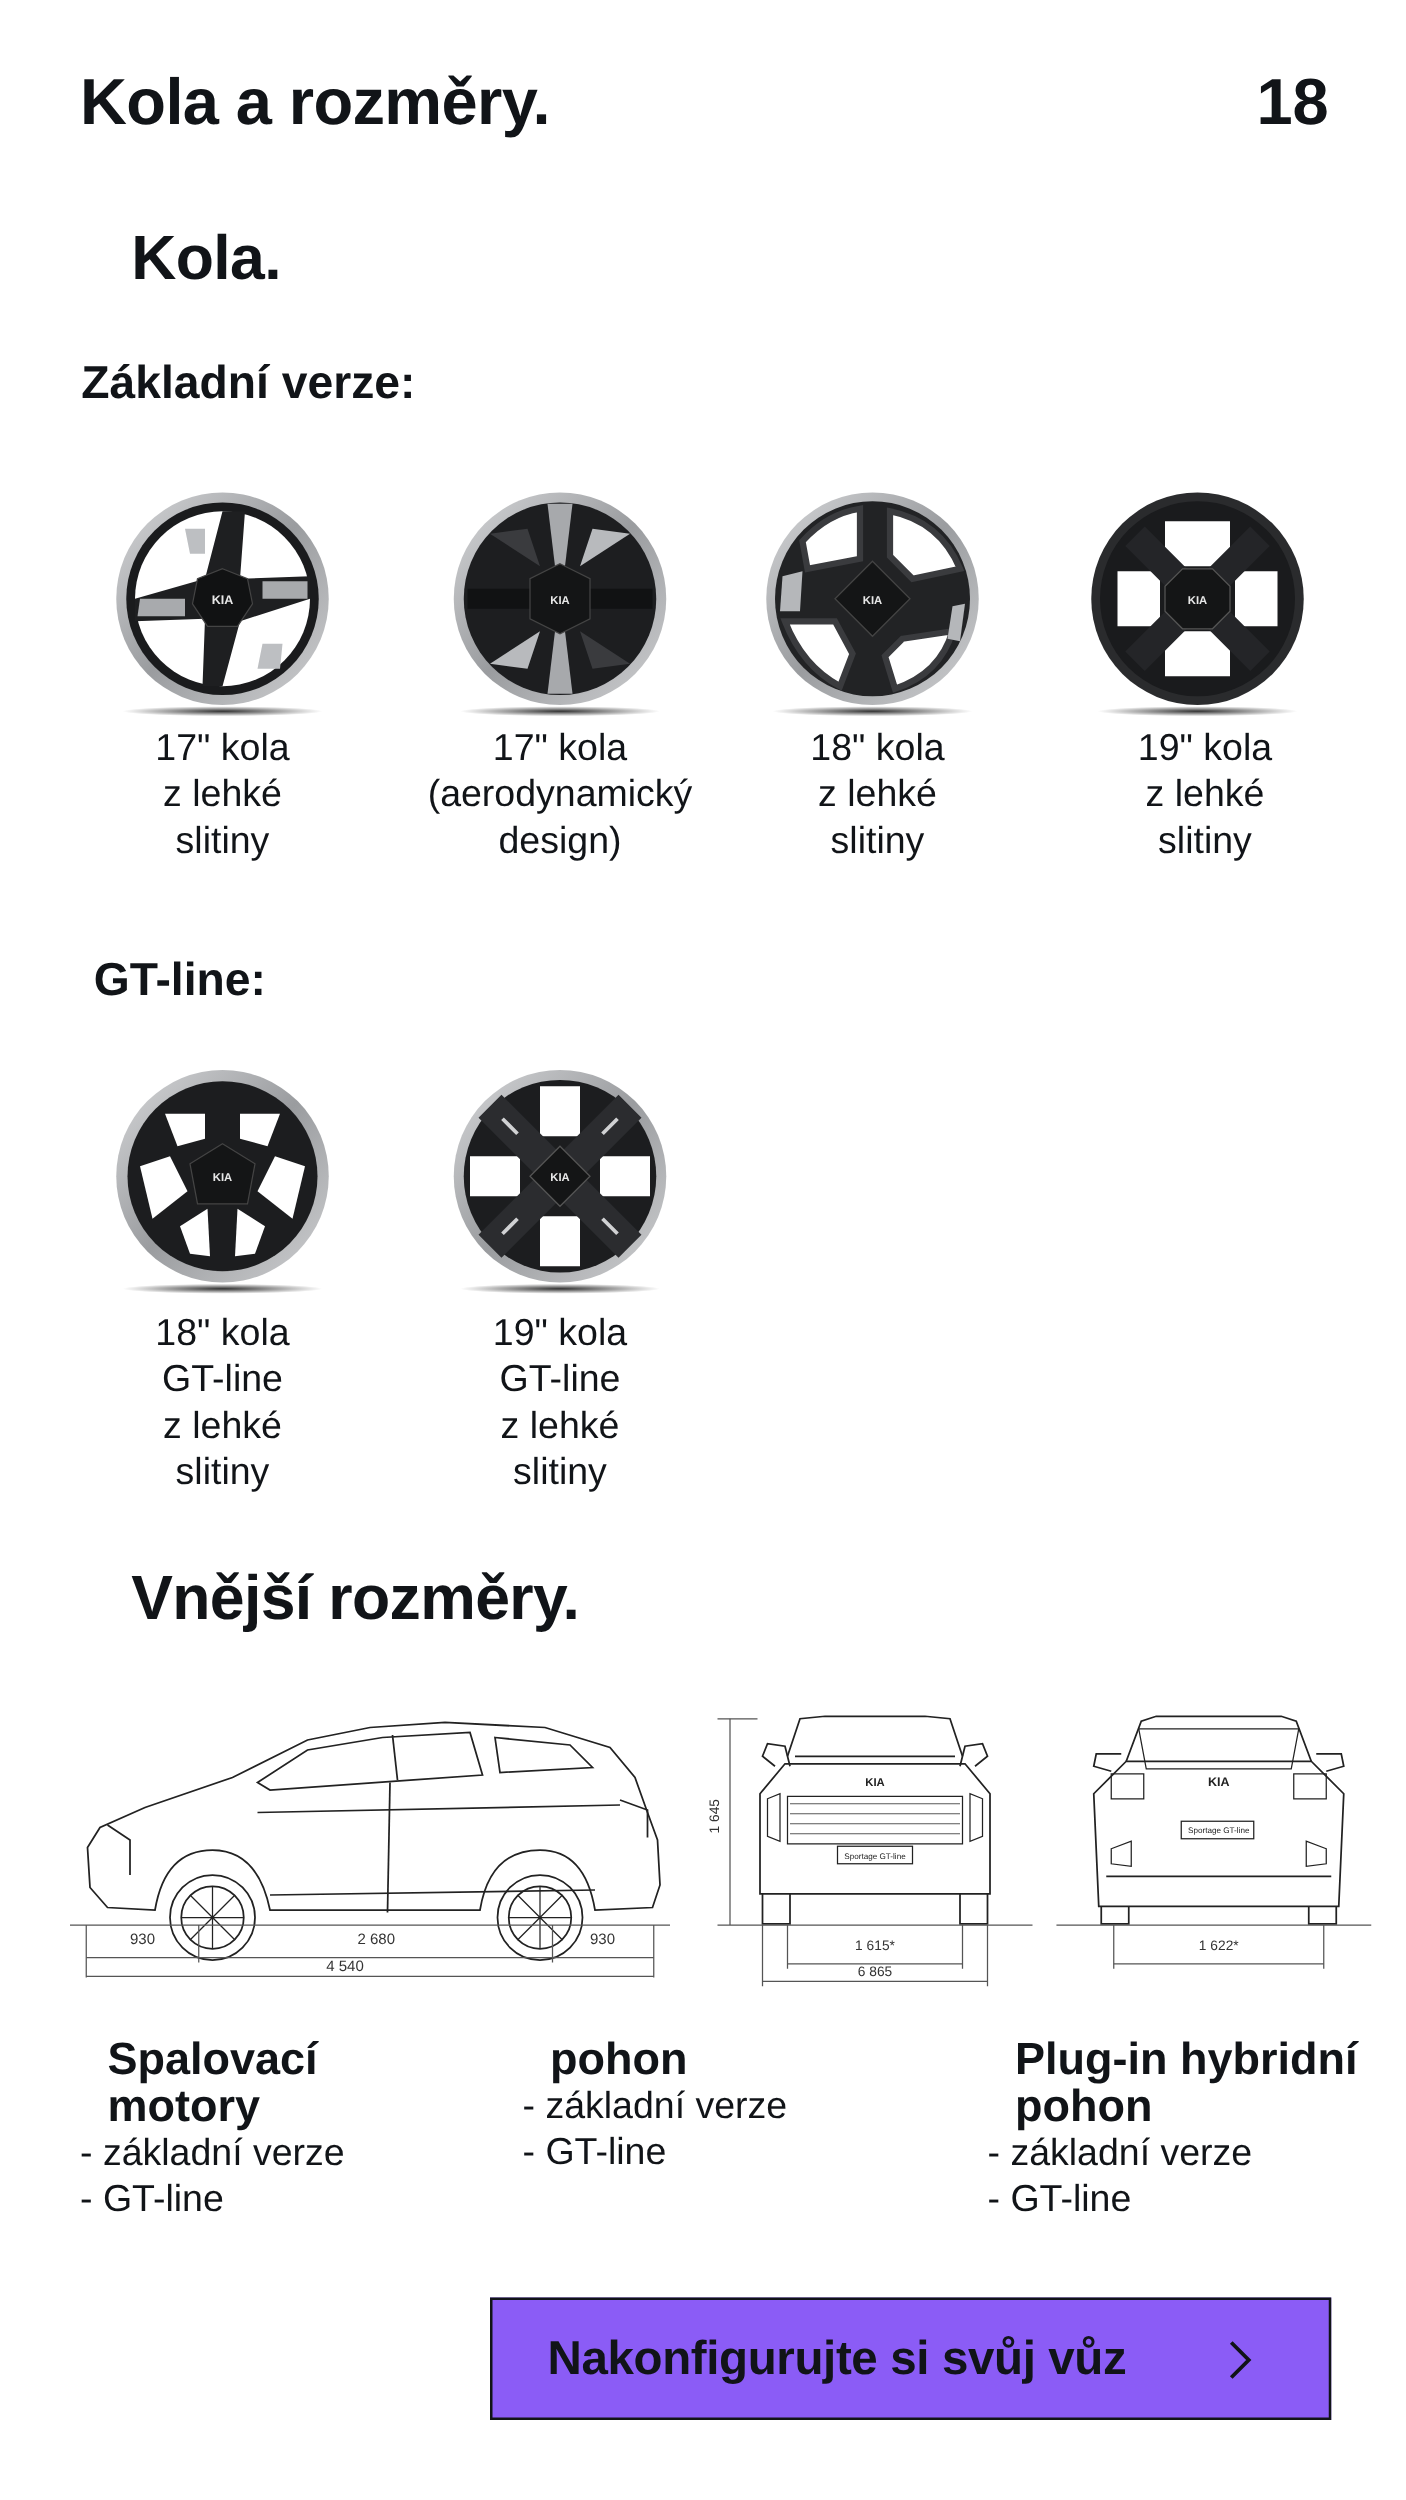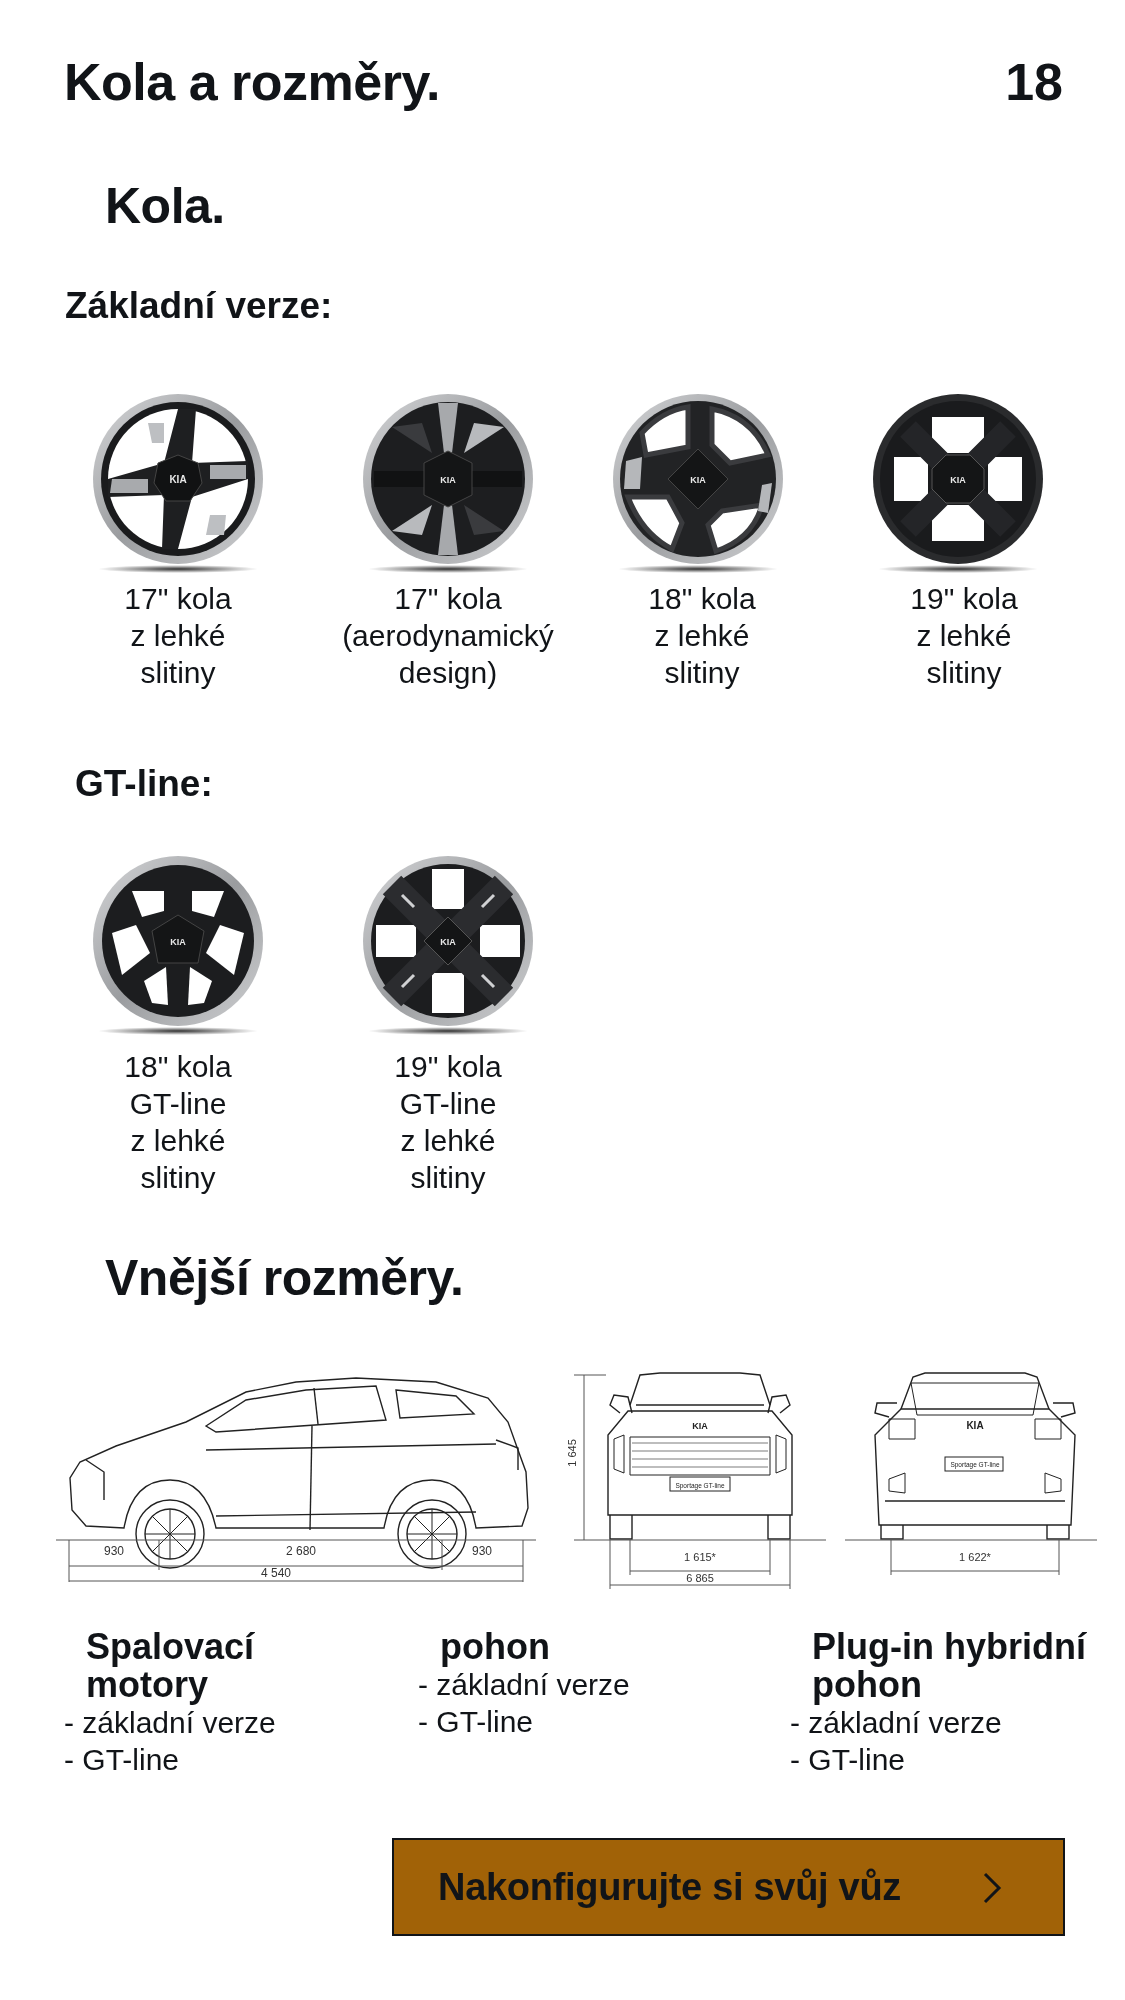--- a/index.html
+++ b/index.html
@@ -12,21 +12,21 @@
   .h-sub { font-size:37px; font-weight:700; line-height:36px; white-space:nowrap; }
   .wheel { position:absolute; width:172px; height:172px; }
   .wheel svg { width:172px; height:186px; display:block; overflow:visible; }
   .wlabel { position:absolute; width:260px; text-align:center; font-size:30px; line-height:37px; font-weight:400; }
   .wlabel span { display:block; white-space:nowrap; }
   .drawing { position:absolute; }
   .drawing svg { display:block; }
   .legend { position:absolute; width:340px; }
   .legend .lh { font-size:36px; font-weight:700; line-height:38px; padding-left:22px; white-space:nowrap; }
   .legend .li { font-size:30px; font-weight:400; line-height:37px; white-space:nowrap; }
-  .cta { position:absolute; left:392px; top:1838px; width:673px; height:98px; border:2.5px solid #111418; background:#a16207; display:flex; align-items:center; cursor:pointer; }
+  .cta { position:absolute; left:392px; top:1838px; width:673px; height:98px; border:2.5px solid #111418; background:#8b5cf6; display:flex; align-items:center; cursor:pointer; }
   .cta .cta-label { font-size:38px; font-weight:700; margin-left:44px; white-space:nowrap; letter-spacing:-0.3px; }
   .cta .cta-chev { position:absolute; right:52px; top:28px; width:40px; height:40px; }
 </style>
 </head>
 <body>
 
 <div class="abs h-title">Kola a rozměry.</div>
 <div class="abs page-num">18</div>
 
 <div class="abs h-section" style="top:176px;">Kola.</div>

